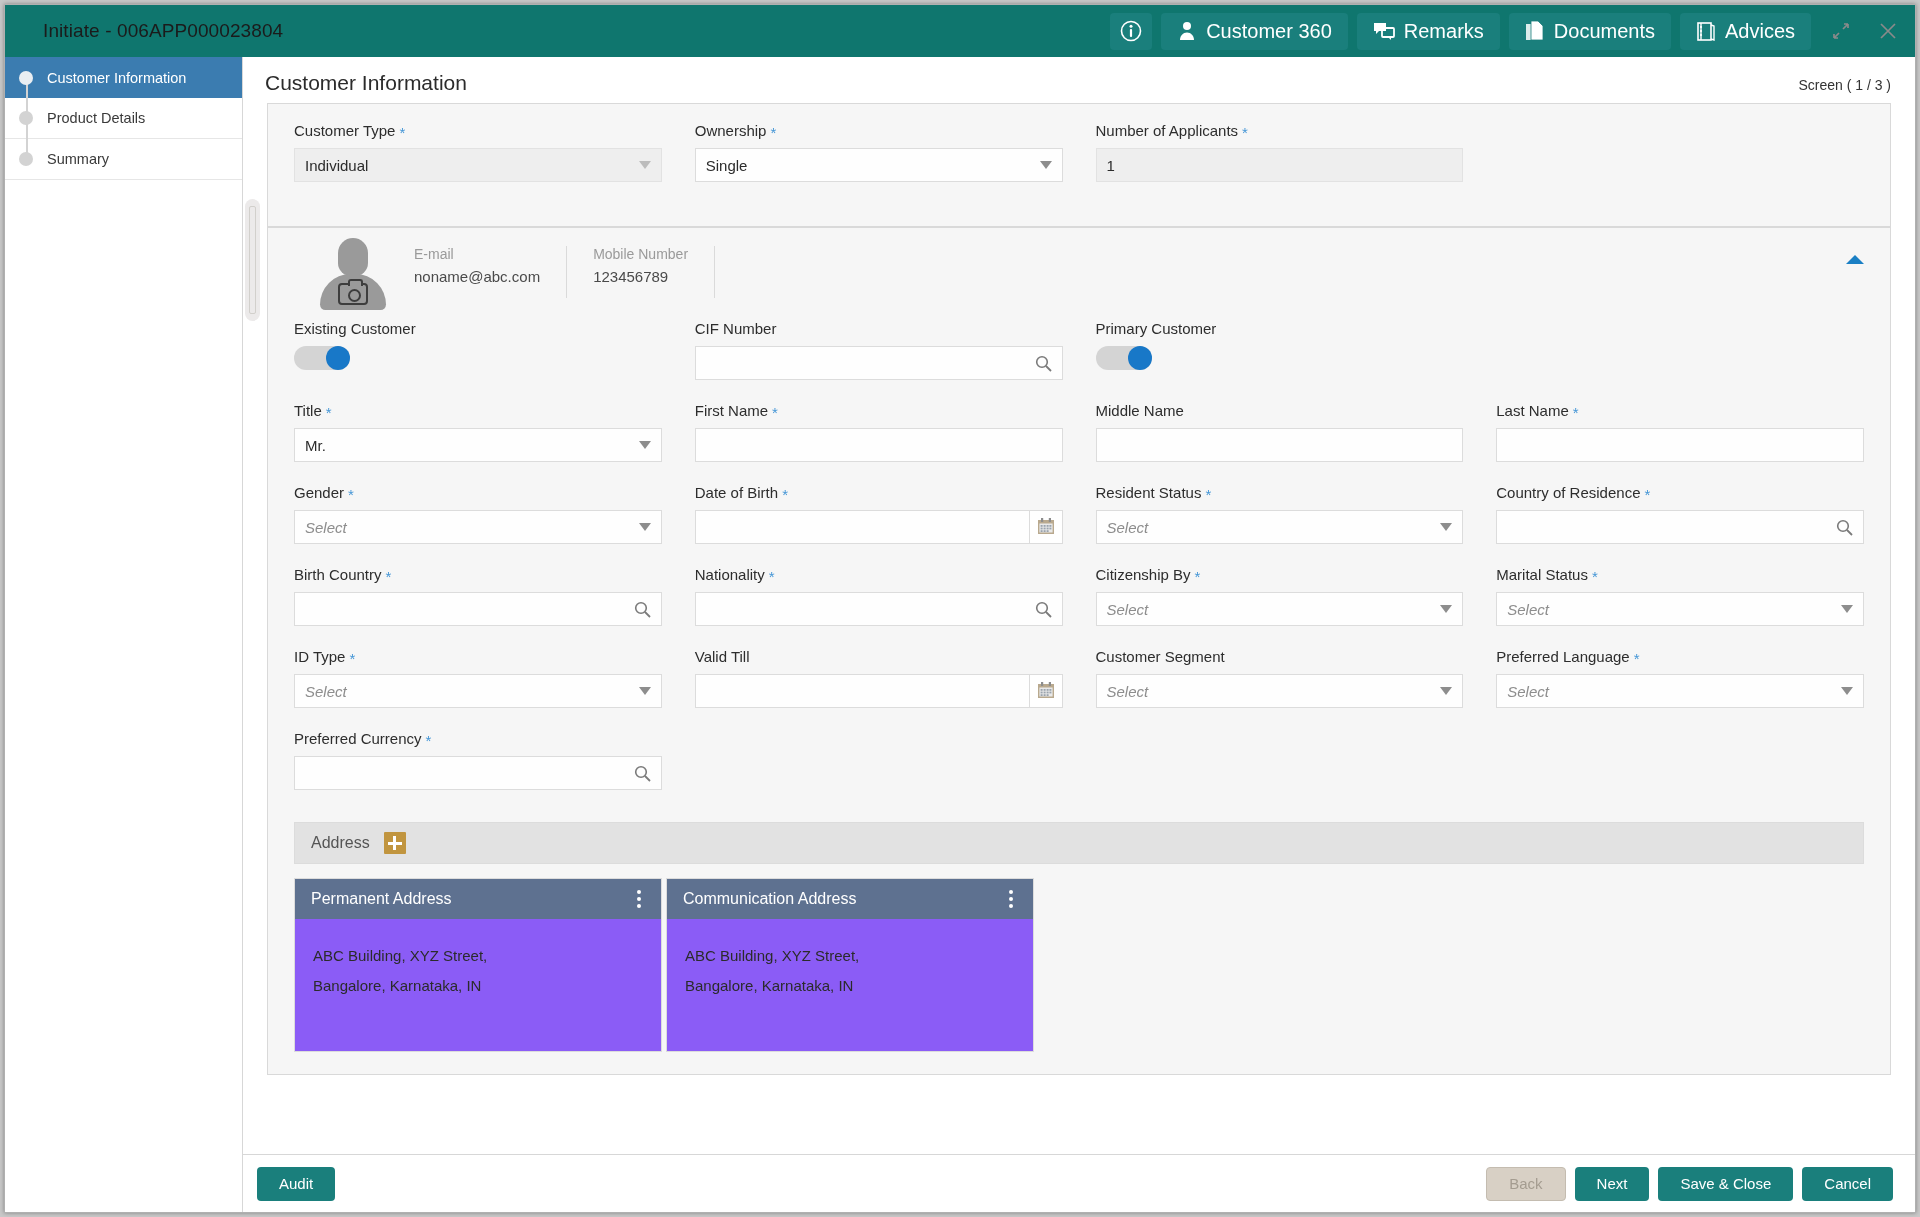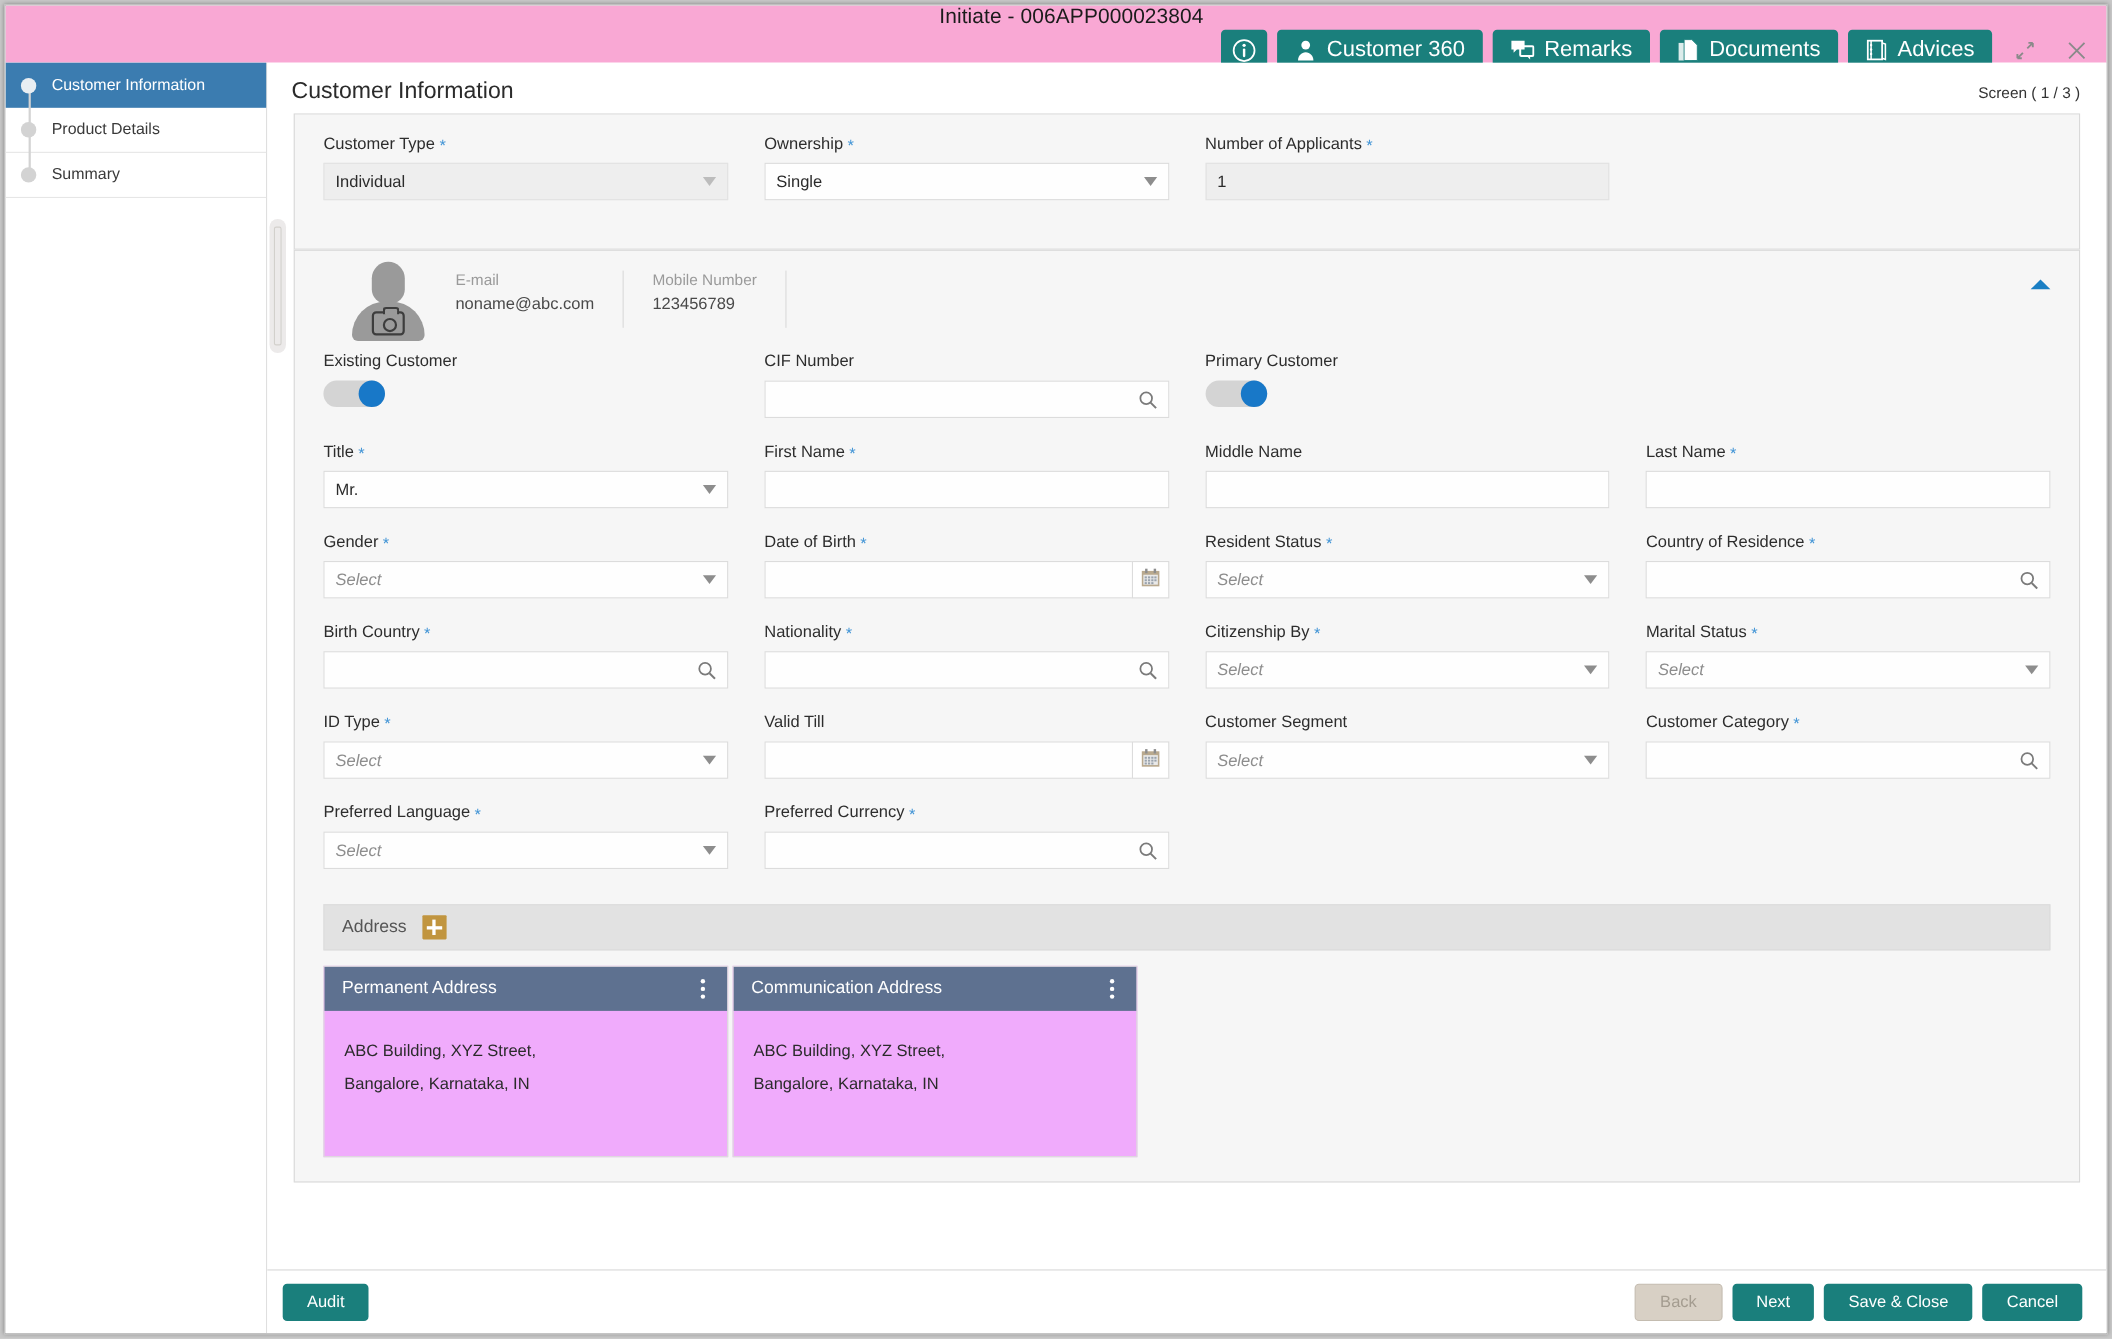--- a/index.html
+++ b/index.html
@@ -16,25 +16,24 @@
     background: #ffffff;
     border: 1px solid #b0b0b0;
     box-shadow: 0 0 4px rgba(0,0,0,.35);
     display: flex; flex-direction: column;
     overflow: hidden;
   }
 
   
   .titlebar {
     height: 52px; min-height: 52px;
-    background: #f9a8d4;
+    background: #0f766e;
     display: flex; align-items: center;
     padding: 0 10px 0 38px;
     position: relative;
-    flex-direction: column;
   }
   .title-text {
     font-size: 19px; color: #1b1b1b; letter-spacing: .1px;
     white-space: nowrap;
   }
   .titlebar-actions {
     margin-left: auto; display: flex; align-items: center; gap: 9px;
   }
   .tbtn {
     background: #1a7f7c; color: #fff;
@@ -230,21 +229,21 @@
     position: relative; cursor: pointer; border-radius: 1px;
   }
   .plus:before, .plus:after {
     content:""; position:absolute; background:#fff;
   }
   .plus:before { left: 9.5px; top: 4px; width: 3px; height: 14px; }
   .plus:after  { top: 9.5px; left: 4px; height: 3px; width: 14px; }
 
   .cards { display: flex; gap: 4px; padding-top: 14px; }
   .card {
-    width: 368px; border: 1px solid #dcdcdc; background: #f0abfc;
+    width: 368px; border: 1px solid #dcdcdc; background: #8b5cf6;
   }
   .card-head {
     background: #5e7190; color: #fff; height: 40px;
     display: flex; align-items: center; padding: 0 16px;
     font-size: 16px;
   }
   .kebab { margin-left: auto; display: flex; flex-direction: column; gap: 3px; cursor: pointer; padding: 4px; }
   .kebab i { width: 4px; height: 4px; background: #fff; border-radius: 50%; display: block; }
   .card-body { padding: 22px 18px 30px 18px; min-height: 132px; }
   .card-body div { font-size: 15px; color: #2b2b2b; line-height: 30px; }
@@ -608,32 +607,20 @@
                 </div>
               </div>
               <div class="field">
                 <span class="flabel">Customer Segment</span>
                 <div class="ctl sel">
                   <span class="ph">Select</span>
                   <span class="caret"></span>
                 </div>
               </div>
               <div class="field">
-                <span class="flabel">Customer Category<span class="req">*</span></span>
-                <div class="ctl">
-                  <span class="ph"></span>
-                  <span class="srch">
-                    <svg width="17" height="17" viewBox="0 0 17 17">
-                      <circle cx="7" cy="7" r="5.3" fill="none" stroke="#7a7a7a" stroke-width="1.6"></circle>
-                      <path d="M11 11l5 5" stroke="#7a7a7a" stroke-width="1.8"></path>
-                    </svg>
-                  </span>
-                </div>
-              </div>
-              <div class="field">
                 <span class="flabel">Preferred Language<span class="req">*</span></span>
                 <div class="ctl sel">
                   <span class="ph">Select</span>
                   <span class="caret"></span>
                 </div>
               </div>
               <div class="field">
                 <span class="flabel">Preferred Currency<span class="req">*</span></span>
                 <div class="ctl">
                   <span class="ph"></span>

